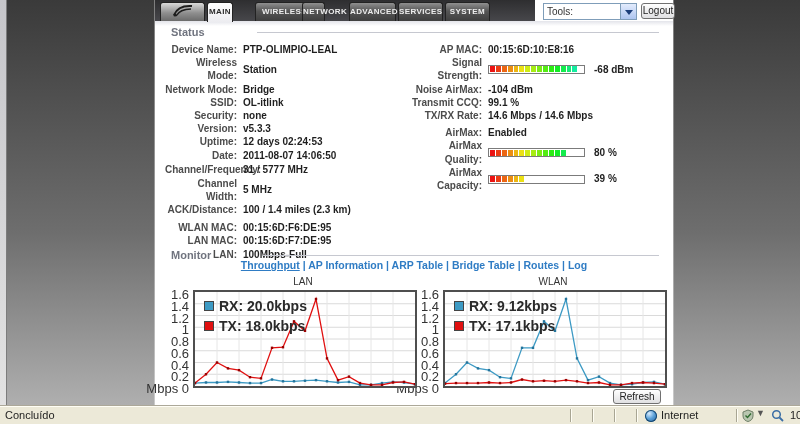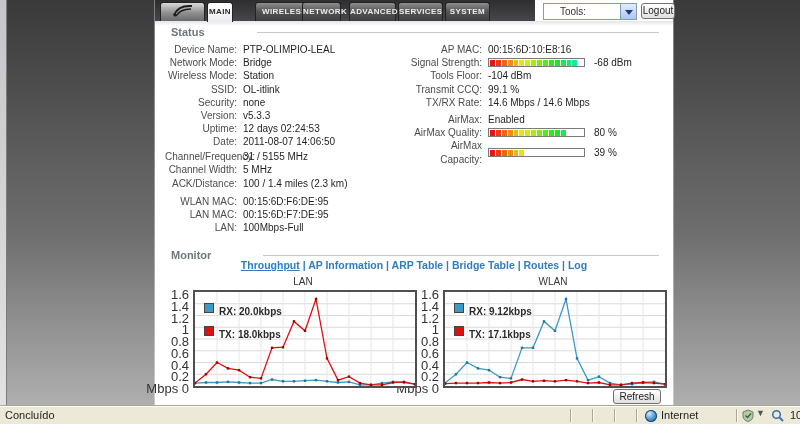--- a/index.html
+++ b/index.html
@@ -15,55 +15,55 @@
   .topshade { position:absolute; left:0; top:21px; width:100%; height:5px;
               background:linear-gradient(#e3e4ea,#ffffff); }
   .tab { position:absolute; top:2px; height:19px; border:1px solid #222;
          border-bottom:none; border-radius:3px 3px 0 0; text-align:center;
          font-size:8px; font-weight:bold; letter-spacing:.4px; line-height:18px;
          color:#ededed; background:linear-gradient(#8f8f8f,#555 45%,#3f3f3f); cursor:pointer; }
   .tab.active { background:linear-gradient(#ffffff,#ececf0); color:#2b2b2b; height:20px; }
   .tab.logo { background:linear-gradient(#d9d9d9,#8f8f8f 55%,#6b6b6b); }
   .xpselect { position:absolute; left:388px; top:3px; width:94px; height:17px; background:#fff;
               border:1px solid #7f9db9; font-size:10px; color:#333; line-height:15px;
-              padding-left:16px; cursor:pointer; }
+              padding-left:3px; cursor:pointer; }
   .selbtn { position:absolute; right:0; top:0; width:16px; height:15px;
             background:linear-gradient(#e3ecfd,#aec5f0); border-left:1px solid #7f9db9; }
   .selbtn:after { content:""; position:absolute; left:4px; top:6px; border:4px solid transparent;
                   border-top:5px solid #1c3e7a; }
   .xpbtn { position:absolute; font-size:10px; color:#222; text-align:center;
            background:linear-gradient(#ffffff,#e0e0e2); border:1px solid #707070;
            border-radius:3px; cursor:pointer; }
   .logout { left:486px; top:3px; width:34px; height:16px; line-height:14px; }
   .refresh { left:458px; top:389px; width:48px; height:15px; line-height:13px; }
   .sechead { position:absolute; left:16px; width:488px; display:flex; align-items:center;gap:44px; }
   .sechead .t { font-size:11px; font-weight:bold; color:#70747f; padding-right:8px; }
   .sechead .line { flex:1; height:1px; background:#c6c8d0; }
   .col { position:absolute; font-size:10px; color:#222; }
-  .row { display:flex; line-height:13.2px; align-items:center; }
+  .row { display:flex; line-height:13.2px; align-items:center;font-weight:bold; }
   .lbl { width:78px; text-align:right; padding-right:6px; color:#4c4c4c; flex:0 0 78px; }
   .val { color:#1f1f1f; white-space:nowrap; }
   .gap4 { height:4px; } .gap5 { height:5px; } .gap1 { height:1.5px; }
   .gauge { display:flex; gap:1px; width:97px; height:9px; border:1px solid #7b7b7b;
            background:#fff; padding:1px 1px; align-items:center; flex:0 0 97px; }
   .gauge .seg { flex:0 0 4.9px; height:6px; background:#fff; }
   .gval { margin-left:9px; white-space:nowrap; }
   .mlinks { position:absolute; left:0; right:0; top:259px; text-align:center;
             font-size:10.5px; font-weight:bold; color:#2f7cc4; }
   .mlink { color:#2f7cc4; text-decoration:none; }
   .mlink.active { text-decoration:underline; }
   .lsep { color:#2f7cc4; }
   .ctitle { position:absolute; top:276px; width:220px; text-align:center; font-size:10px; color:#333; }
   .ylabels { position:absolute; top:290px; width:24px; height:100px; font-size:13px; color:#333; }
   .ylabels span { position:absolute; right:2px; white-space:nowrap; }
   .plot { position:absolute; top:290px; width:224px; height:98px; border:2px solid #4f4f4f; background:#fff; }
   .legend { position:absolute; left:9px; top:6px; }
   .lgrow { display:flex; align-items:center; margin-bottom:4px; }
   .lgrow .sw { width:10px; height:10px; border:1px solid #444; margin-right:5px; }
-  .lgrow span:last-child { font-size:10px; font-weight:bold; color:#2a2a2a; white-space:nowrap;margin-top:8px; }
+  .lgrow span:last-child { font-size:14px; font-weight:bold; color:#2a2a2a; white-space:nowrap; }
   .statusbar { position:absolute; left:0; top:405px; width:800px; height:19px; background:#ece9d8;
                border-top:1px solid #aca899; box-shadow:inset 0 1px 0 #fffef5; font-size:11px; color:#1e1e1e; }
   .sb-left { position:absolute; left:5px; top:3px; }
   .sbsep { position:absolute; top:3px; width:2px; height:13px; border-left:1px solid #a8a593; border-right:1px solid #fffef5; }
   .globe { position:absolute; left:645px; top:4px; width:12px; height:12px; border-radius:50%;
            background:radial-gradient(circle at 35% 30%, #d8ecff, #5aa0d8 45%, #1f5a94); box-shadow:inset 0 0 0 1px #17476f; }
   .sb-zone { position:absolute; left:661px; top:3px; }
   .sb-caret { position:absolute; left:756px; top:2px; font-size:9px; color:#555; }
   .sb-zoomtext { position:absolute; left:790px; top:3px; }
   svg.chart { display:block; }
@@ -80,21 +80,21 @@
 
     <div class="tab logo" style="left:5px;width:45px;">
       <svg width="22" height="15" viewBox="0 0 22 15">
         <path d="M2 12 Q6 2 20 3" stroke="#1d1d1d" stroke-width="2" fill="none"></path>
         <path d="M4 13 Q8 6 19 6" stroke="#1d1d1d" stroke-width="1.4" fill="none"></path>
         <circle cx="3" cy="12" r="1.6" fill="#1d1d1d"></circle>
       </svg>
     </div>
     <div class="tab active" style="left:52px;width:26px;">MAIN</div>
     <div class="tab" style="left:100px;width:59px;">WIRELESS</div>
-    <div class="tab" style="left:147px;width:39px;">NETWORK</div>
+    <div class="tab" style="left:147px;width:23px;">NETWORK</div>
     <div class="tab" style="left:194px;width:47px;">ADVANCED</div>
     <div class="tab" style="left:243px;width:45px;">SERVICES</div>
     <div class="tab" style="left:290px;width:45px;">SYSTEM</div>
 
     <div class="xpselect">
       <span>Tools:</span>
       <span class="selbtn"></span>
     </div>
     <button class="xpbtn logout">Logout</button>
 
@@ -102,28 +102,28 @@
       <span class="t">Status</span>
       <span class="line"></span>
     </div>
 
     <div class="col" style="left:10px;top:43px;width:250px;">
       <div class="row">
           <span class="lbl">Device Name:</span>
           <span class="val">PTP-OLIMPIO-LEAL</span>
         </div>
       <div class="row">
+          <span class="lbl">Wireless Mode:</span>
+          <span class="val">Station</span>
+        </div>
+      <div class="row">
           <span class="lbl">Network Mode:</span>
           <span class="val">Bridge</span>
         </div>
       <div class="row">
-          <span class="lbl">Wireless Mode:</span>
-          <span class="val">Station</span>
-        </div>
-      <div class="row">
           <span class="lbl">SSID:</span>
           <span class="val">OL-itlink</span>
         </div>
       <div class="row">
           <span class="lbl">Security:</span>
           <span class="val">none</span>
         </div>
       <div class="row">
           <span class="lbl">Version:</span>
           <span class="val">v5.3.3</span>
@@ -132,21 +132,21 @@
           <span class="lbl">Uptime:</span>
           <span class="val">12 days 02:24:53</span>
         </div>
       <div class="row">
           <span class="lbl">Date:</span>
           <span class="val">2011-08-07 14:06:50</span>
         </div>
       <div class="gap1"></div>
       <div class="row">
           <span class="lbl">Channel/Frequency:</span>
-          <span class="val">31 / 5155 MHz</span>
+          <span class="val">31 / 5777 MHz</span>
         </div>
       <div class="row">
           <span class="lbl">Channel Width:</span>
           <span class="val">5 MHz</span>
         </div>
       <div class="row">
           <span class="lbl">ACK/Distance:</span>
           <span class="val">100 / 1.4 miles (2.3 km)</span>
         </div>
       <div class="gap5"></div>
@@ -185,21 +185,21 @@
             <span class="seg" style="background: rgb(44, 236, 19);"></span>
             <span class="seg" style="background: rgb(19, 236, 37);"></span>
             <span class="seg" style="background: rgb(19, 236, 77);"></span>
             <span class="seg" style="background: rgb(19, 236, 117);"></span>
             <span class="seg" style="background: rgb(19, 236, 160);"></span>
             <span class="seg"></span>
           </span>
           <span class="gval">-68 dBm</span>
         </div>
       <div class="row">
-          <span class="lbl">Tools Floor:</span>
+          <span class="lbl">Noise AirMax:</span>
           <span class="val">-104 dBm</span>
         </div>
       <div class="row">
           <span class="lbl">Transmit CCQ:</span>
           <span class="val">99.1 %</span>
         </div>
       <div class="row">
           <span class="lbl">TX/RX Rate:</span>
           <span class="val">14.6 Mbps / 14.6 Mbps</span>
         </div>

